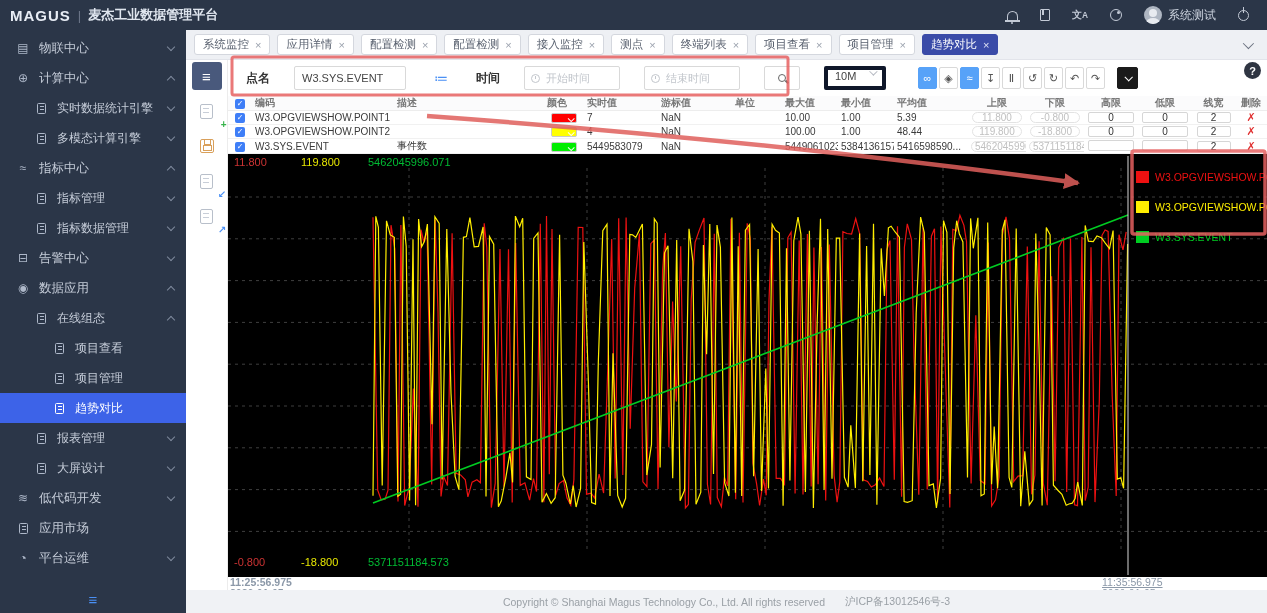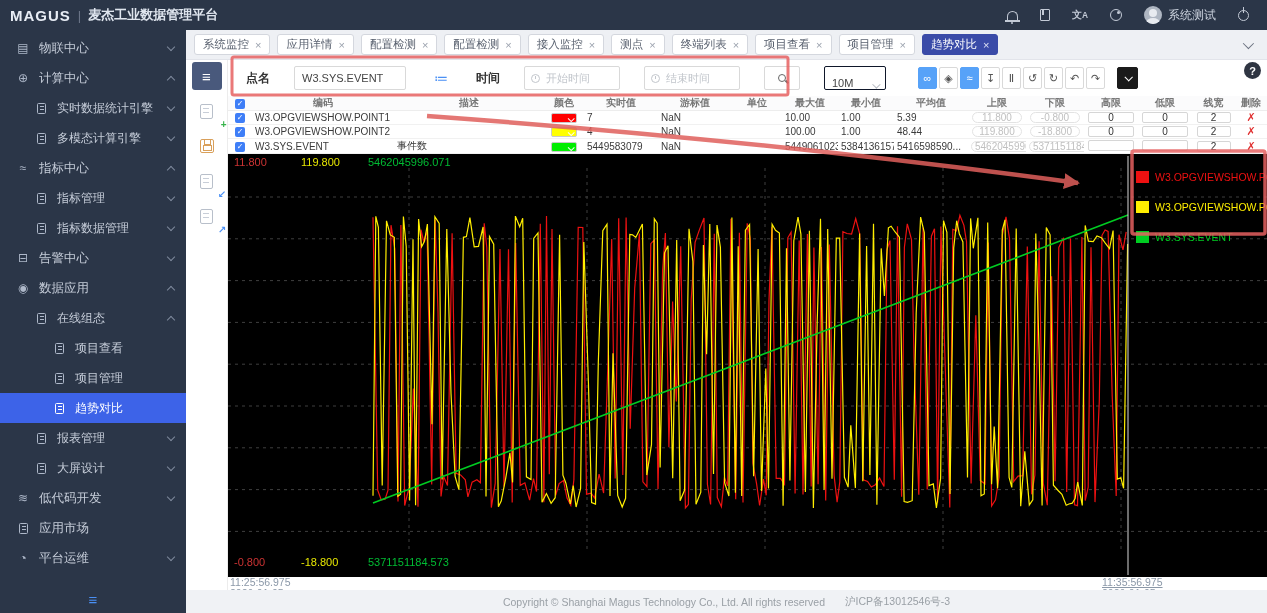--- a/index.html
+++ b/index.html
@@ -95,35 +95,35 @@
   .list-ic { color:#4a90f5; font-size:14px; margin:0 4px; cursor:pointer; }
   .date-wrap { position:relative; display:flex; align-items:center; }
   .date-wrap .clock { position:absolute; left:7px; width:9px; height:9px; border:1.2px solid #c2c6cc; border-radius:50%; }
   .date-wrap .clock::after { content:''; position:absolute; left:3px; top:1px; width:1px; height:3px; background:#c2c6cc; }
   .date-input { width:96px; padding-left:21px; }
   .date-input::placeholder { color:#c2c6cc; }
   #search-btn { width:36px; height:24px; border:1px solid #d9d9d9; border-radius:2px; background:#fff;
     display:flex; align-items:center; justify-content:center; cursor:pointer; }
   .mag { width:8px; height:8px; border:1.6px solid #666; border-radius:50%; position:relative; }
   .mag::after { content:''; position:absolute; left:6px; top:6px; width:4px; height:1.6px; background:#666; transform:rotate(45deg); }
-  #interval-select { width:62px; height:24px; border:1px solid #0f172a; border-radius:2px; display:flex;
-    align-items:flex-end; padding:0 7px; font-size:11px; color:#444; cursor:pointer; }
+  #interval-select { width:62px; height:24px; border:4px solid #0f172a; border-radius:2px; display:flex;
+    align-items:flex-start; padding:0 7px; font-size:11px; color:#444; cursor:pointer; }
   #interval-select .chev2 { margin-left:auto; width:6px; height:6px; border-right:1.3px solid #b6bac2; border-bottom:1.3px solid #b6bac2; transform:rotate(45deg) translateY(-2px); }
   #chart-btns { display:flex; align-items:center; gap:2px; margin-left:8px; }
   .cbtn { width:19px; height:22px; border:1px solid #d9d9d9; border-radius:2px; background:#fff;
     color:#555; font-size:11px; display:flex; align-items:center; justify-content:center; cursor:pointer; }
   .cbtn.active { background:#57a2f8; border-color:#57a2f8; color:#fff; }
   .cbtn.dark { background:#1b1b1b; border-color:#1b1b1b; margin-left:10px; width:21px; }
   .cbtn.dark .chev2 { width:6px; height:6px; border-right:1.5px solid #fff; border-bottom:1.5px solid #fff; transform:rotate(45deg) translateY(-1px); }
   #help-btn { position:absolute; right:6px; top:2px; width:17px; height:17px; border-radius:50%;
     background:#2f3542; color:#fff; font-size:11px; font-weight:bold; display:flex; align-items:center; justify-content:center; cursor:pointer; }
 
   
   #point-table { width:1039px; border-collapse:collapse; table-layout:fixed; font-size:10px; }
-  #point-table th { height:13px; font-weight:bold; color:#777; text-align:center; background:#fbfbfc;
+  #point-table th { height:13px; font-weight:bold; color:#777; text-align:left; background:#fbfbfc;
     border-bottom:1px solid #ededed; padding:0 3px; white-space:nowrap; overflow:hidden; }
   #point-table td { height:12px; color:#3a3a3a; padding:0 3px; border-bottom:1px solid #f1f1f1;
     white-space:nowrap; overflow:hidden; }
   #point-table .c { text-align:center; }
   .cbx { display:inline-block; width:10px; height:10px; background:#3e7ef7; border-radius:2px;
     color:#fff; font-size:8px; line-height:10px; text-align:center; vertical-align:middle; cursor:pointer; }
   .swatch { display:inline-block; width:26px; height:10px; border:1px solid #c9c9c9; border-radius:2px;
     vertical-align:middle; position:relative; cursor:pointer; }
   .swatch::after { content:''; position:absolute; right:3px; top:3px; width:4px; height:4px;
     border-right:1.2px solid rgba(255,255,255,.95); border-bottom:1.2px solid rgba(255,255,255,.95); transform:rotate(45deg) translateY(-1px); }
@@ -132,21 +132,21 @@
     border-radius:6px; color:#c0c0c0; text-align:center; padding:0 3px; }
   .numbox { display:inline-block; min-width:46px; height:11px; line-height:10px; border:1px solid #d6d6d6;
     border-radius:2px; color:#333; text-align:center; background:#fff; }
   .delx { color:#e03030; font-weight:bold; font-size:11px; cursor:pointer; }
 
   
   #chart-wrap { width:1039px; height:423px; background:#000; position:relative; }
   #chart-wrap svg { display:block; }
   
   #time-row { position:relative; width:1039px; height:22px; font-size:10.5px; color:#8b98a8; line-height:11px; }
-  #time-start { position:absolute; left:2px; top:0; }
+  #time-start { position:absolute; left:2px; top:0;font-weight:bold; }
   #time-end { position:absolute; left:874px; top:0;text-decoration:underline; }
 
   
   #app-footer { position:absolute; left:0; top:560px; width:1081px; height:23px; background:#f0f2f5;
     display:flex; align-items:center; justify-content:center; gap:20px; font-size:10.5px; color:#9aa0a6; }
 
   
   #annotations { position:absolute; left:0; top:0; width:1267px; height:613px; pointer-events:none; z-index:60; }
 </style>
 </head>

